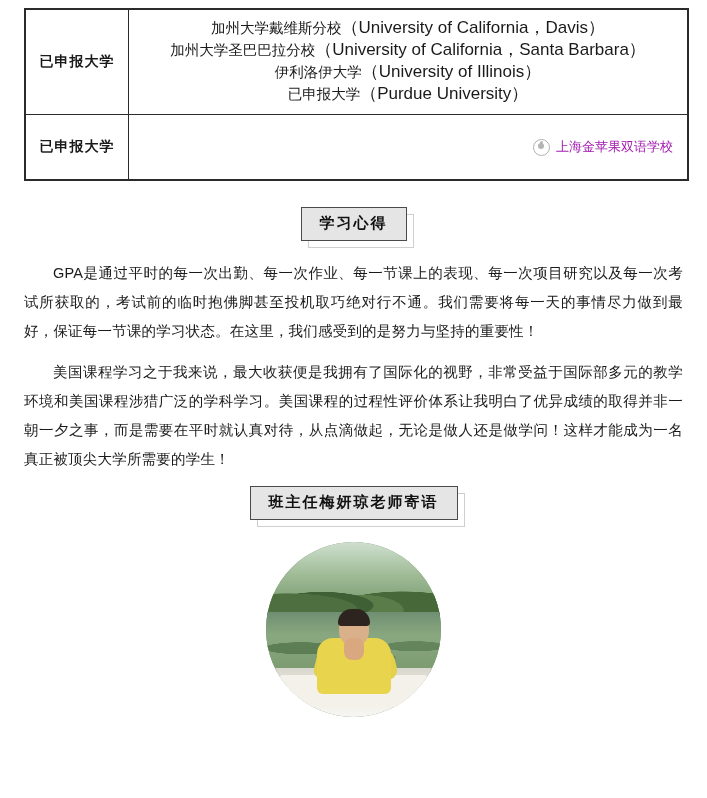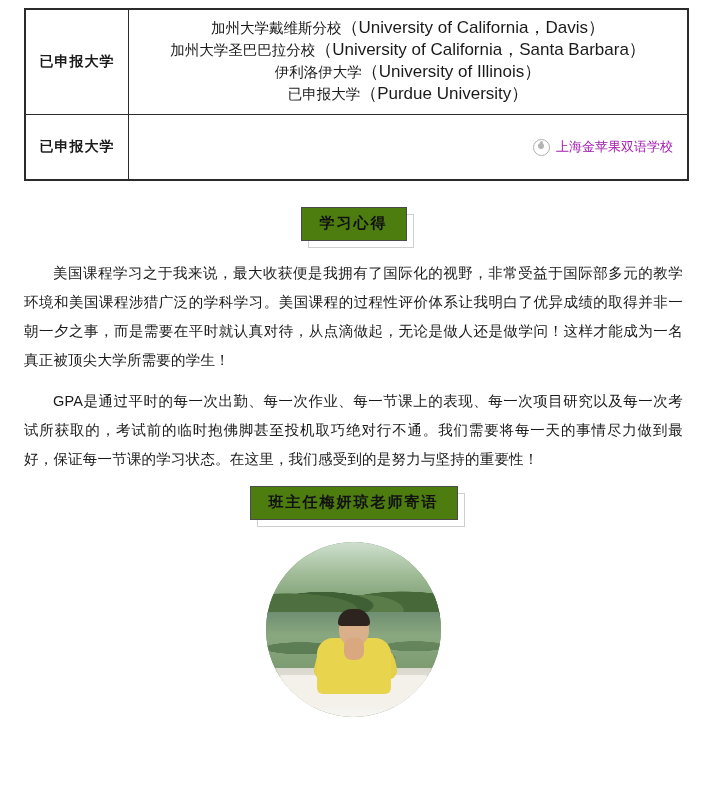--- a/index.html
+++ b/index.html
@@ -107,21 +107,21 @@
   
   .heading-row {
     display: flex;
     justify-content: center;
     margin-top: 26px;
   }
   .heading-box {
     position: relative;
     border: 1px solid #4a4a4a;
     padding: 6px 18px 7px 18px;
-    background: #4d7c0f;
+    background: #e5e5e5;
     font-size: 15px;
     font-weight: bold;
     letter-spacing: 2px;
     color: #111;
   }
   .heading-box::after {
     content: "";
     position: absolute;
     left: 6px;
     top: 6px;
@@ -273,22 +273,22 @@
       </table>
   </div>
 
   <div class="heading-row">
     <div class="heading-shadow-host">
       <div class="heading-box">学习心得</div>
     </div>
   </div>
 
   <div class="body-text">
+    <p>GPA是通过平时的每一次出勤、每一次作业、每一节课上的表现、每一次项目研究以及每一次考试所获取的，考试前的临时抱佛脚甚至投机取巧绝对行不通。我们需要将每一天的事情尽力做到最好，保证每一节课的学习状态。在这里，我们感受到的是努力与坚持的重要性！</p>
     <p>美国课程学习之于我来说，最大收获便是我拥有了国际化的视野，非常受益于国际部多元的教学环境和美国课程涉猎广泛的学科学习。美国课程的过程性评价体系让我明白了优异成绩的取得并非一朝一夕之事，而是需要在平时就认真对待，从点滴做起，无论是做人还是做学问！这样才能成为一名真正被顶尖大学所需要的学生！</p>
-    <p>GPA是通过平时的每一次出勤、每一次作业、每一节课上的表现、每一次项目研究以及每一次考试所获取的，考试前的临时抱佛脚甚至投机取巧绝对行不通。我们需要将每一天的事情尽力做到最好，保证每一节课的学习状态。在这里，我们感受到的是努力与坚持的重要性！</p>
   </div>
 
   <div class="teacher-heading-row">
     <div class="heading-shadow-host">
       <div class="heading-box">班主任梅妍琼老师寄语</div>
     </div>
   </div>
 
   <div class="photo-wrap">
     <div class="photo">

